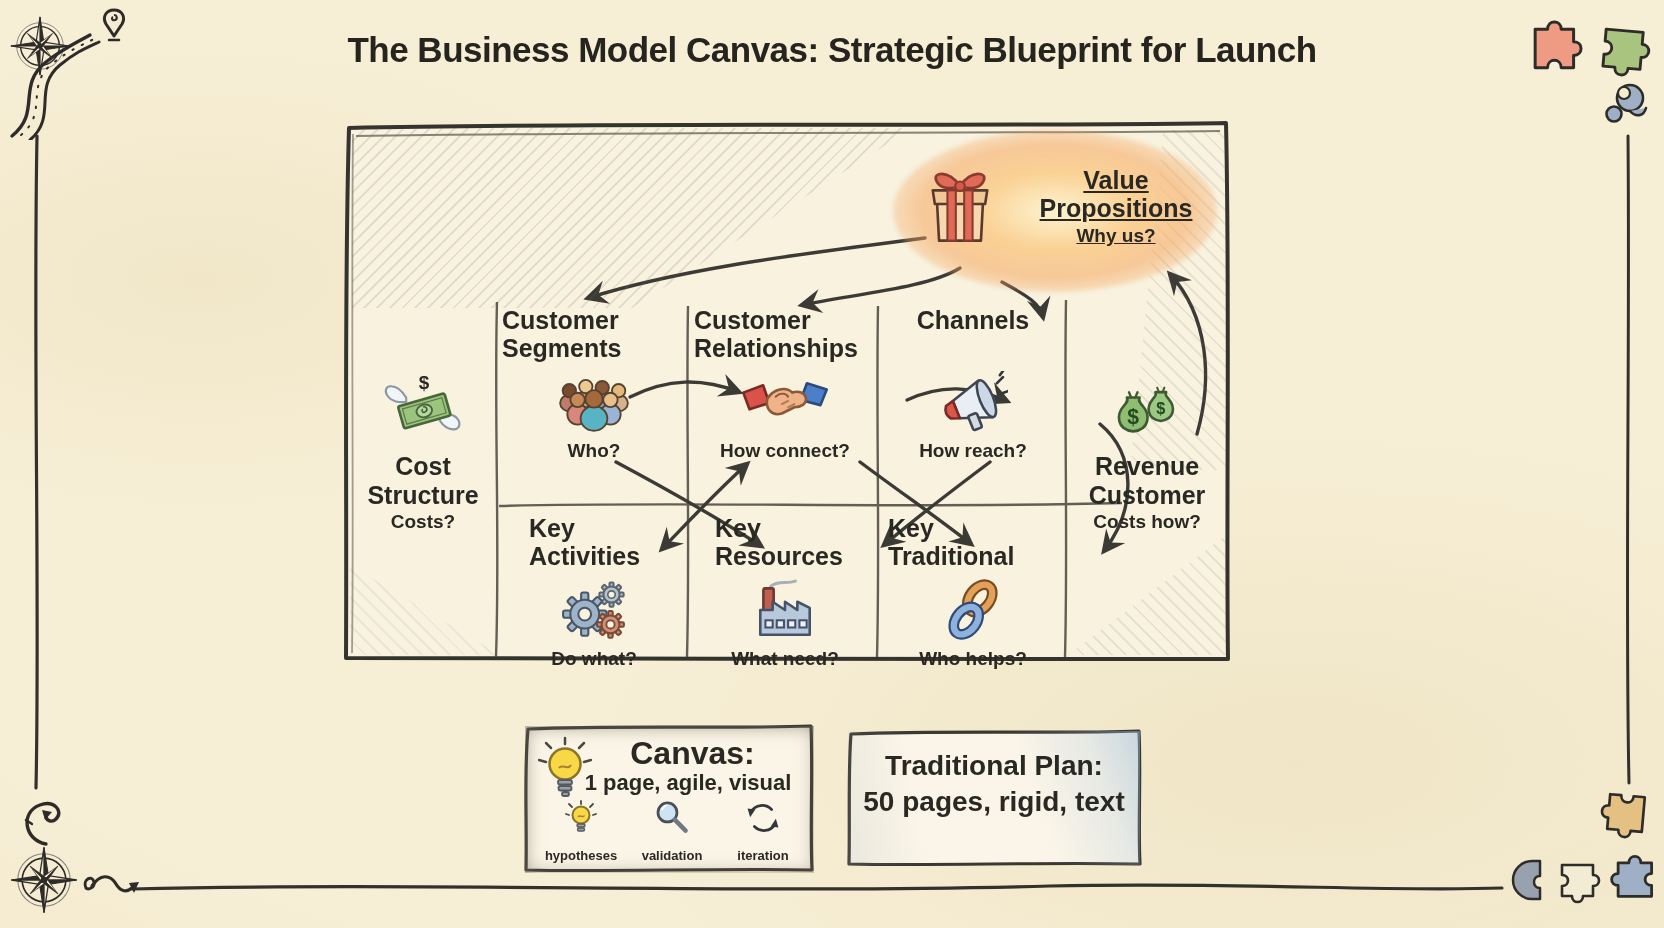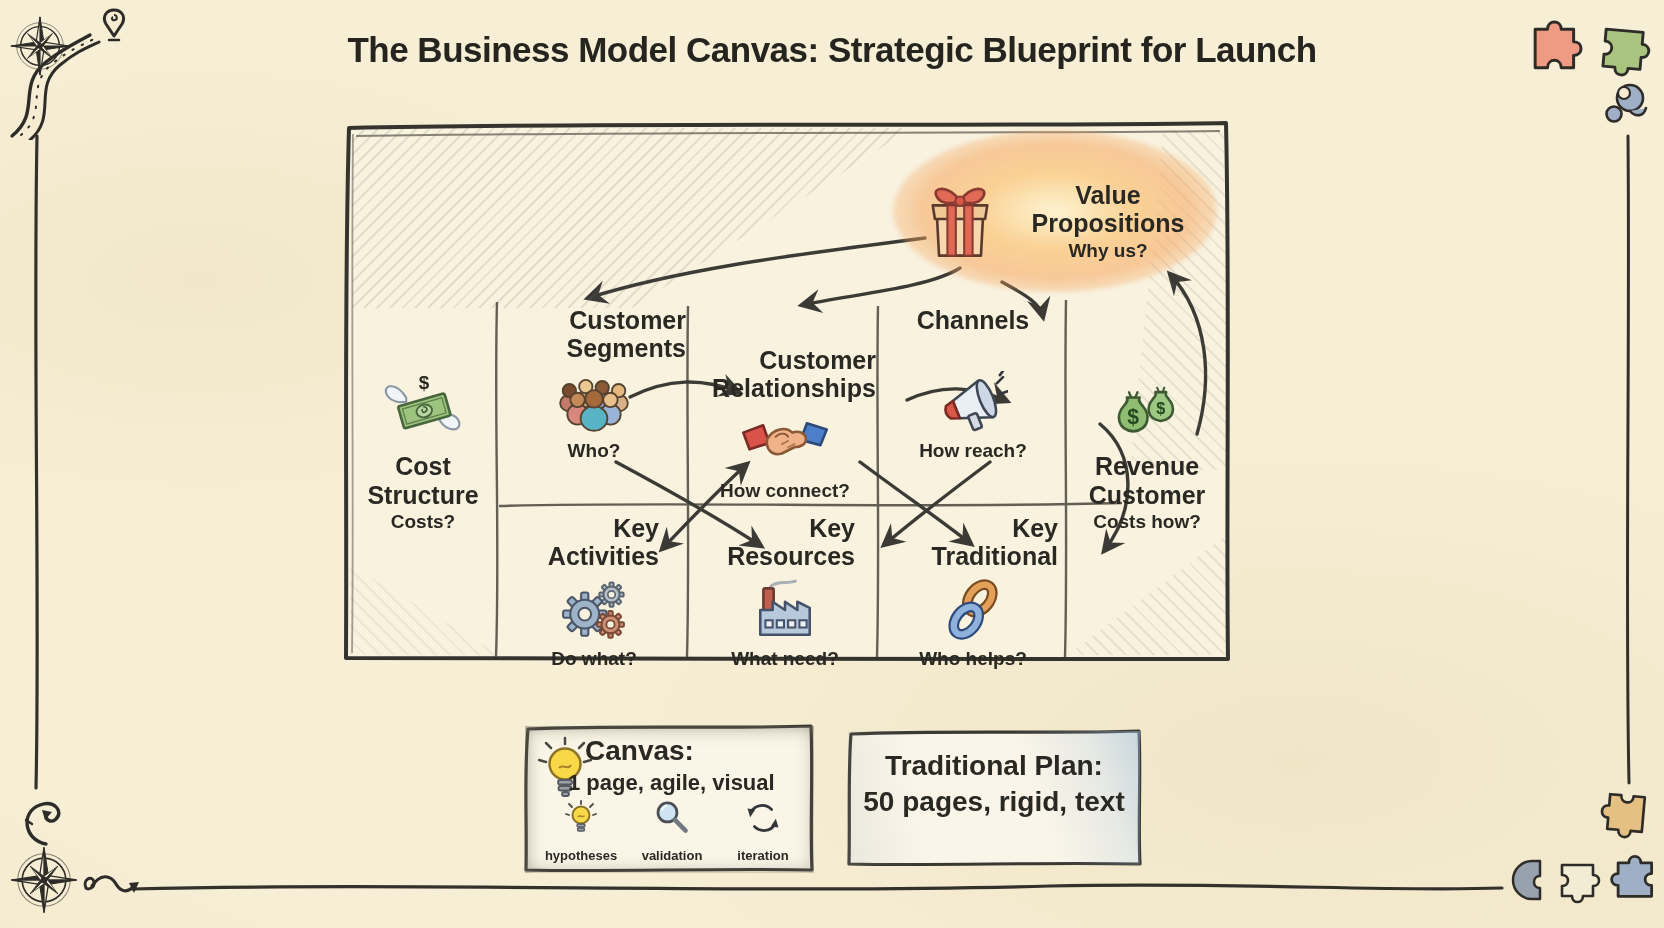--- a/index.html
+++ b/index.html
@@ -17,40 +17,40 @@
   .h2{background:repeating-linear-gradient(45deg, rgba(105,100,90,.12) 0 2px, transparent 2px 10px);}
   .title{
     position:absolute;left:22px;top:30px;width:1620px;text-align:center;margin:0;
     font-size:35px;font-weight:700;letter-spacing:-.5px;color:#26241f;
   }
   .vp-glow{
     position:absolute;left:893px;top:130px;width:324px;height:162px;border-radius:50%;
     background:radial-gradient(ellipse at 50% 50%, #fdf3d0 0%, rgba(250,205,140,.9) 34%, rgba(246,166,94,.55) 58%, rgba(246,166,94,.22) 74%, rgba(246,166,94,0) 88%);
     filter:blur(2px);
   }
-  .vp{position:absolute;left:918px;top:176px;width:300px;display:flex;align-items:center;gap:4px;}
+  .vp{position:absolute;left:918px;top:161px;width:300px;display:flex;align-items:center;gap:12px;text-decoration:underline;}
   .vp-text{width:204px;text-align:center;}
   .vp-title{font-size:25px;font-weight:700;line-height:1.1;}
   .vp-q{font-size:19px;font-weight:700;margin-top:3px;}
-  .cell{position:absolute;display:flex;flex-direction:column;align-items:center;text-align:right;}
+  .cell{position:absolute;display:flex;flex-direction:column;align-items:center;text-align:left;}
   .cell-title{font-size:25px;font-weight:700;line-height:1.12;height:60px;display:flex;align-items:flex-start;justify-content:center;}
   .cell-icon{height:72px;display:flex;align-items:center;justify-content:center;}
   .cell-q{font-size:19px;font-weight:700;margin-top:2px;}
   .side{position:absolute;display:flex;flex-direction:column;align-items:center;text-align:center;}
   .side .cell-icon{height:84px;}
   .side-label{font-size:25px;font-weight:700;line-height:1.14;margin-top:4px;}
   .side-q{font-size:19px;font-weight:700;margin-top:2px;}
   .cv-shade{position:absolute;left:525px;top:726px;width:289px;height:147px;
     box-shadow:inset 9px 9px 16px -7px rgba(115,110,95,.55), inset -9px -9px 16px -7px rgba(115,110,95,.4);}
   .tr-shade{position:absolute;left:848px;top:731px;width:292px;height:134px;
     background:linear-gradient(250deg, rgba(150,183,212,.5) 0%, rgba(150,183,212,.2) 16%, transparent 38%),
                linear-gradient(80deg, rgba(150,160,160,.16) 0%, transparent 25%);}
   .cv-bulb{position:absolute;left:538px;top:736px;}
-  .cv-head{position:absolute;left:585px;top:735px;width:215px;font-size:28px;font-weight:700;}
-  .cv-sub{position:absolute;left:568px;top:770px;width:240px;font-size:22px;font-weight:700;}
+  .cv-head{position:absolute;left:585px;top:735px;width:215px;text-align:center;font-size:32px;font-weight:700;}
+  .cv-sub{position:absolute;left:568px;top:770px;width:240px;text-align:center;font-size:22px;font-weight:700;}
   .cv-steps{position:absolute;left:538px;top:800px;width:268px;display:flex;justify-content:space-between;}
   .step{display:flex;flex-direction:column;align-items:center;width:86px;}
   .step-icon{height:36px;display:flex;align-items:flex-end;justify-content:center;}
   .step-label{font-size:13px;font-weight:700;margin-top:12px;}
   .tr-head{position:absolute;left:852px;top:750px;width:284px;text-align:center;font-size:28px;font-weight:700;}
   .tr-sub{position:absolute;left:852px;top:786px;width:284px;text-align:center;font-size:28px;font-weight:700;}
   .deco{position:absolute;}
 </style>
 </head>
 <body>
@@ -147,21 +147,21 @@
           <ellipse cx="54" cy="41" rx="10" ry="10" fill="#9ab4d8"></ellipse>
             <circle cx="54" cy="27" r="7" fill="#e8c08c"></circle>
           <ellipse cx="38" cy="45" rx="13" ry="12" fill="#58b4c4"></ellipse>
             <circle cx="38" cy="26" r="8.5" fill="#a5693c"></circle>
         </g>
       </svg>
     </div>
     <div class="cell-q">Who?</div>
   </div>
 
-  <div class="cell" style="left:694px;top:306px;width:182px;margin-top:40px;">
+  <div class="cell" style="left:694px;top:306px;width:182px;">
     <div class="cell-title">Customer Relationships</div>
     <div class="cell-icon">
       <svg width="90" height="48" viewBox="0 0 86 46">
         <path d="M3 14 L22 7 L28 24 L9 30 Z" fill="#d9534a" stroke="#7a2a24" stroke-width="2.5" stroke-linejoin="round"></path>
         <path d="M83 11 L64 5 L58 21 L77 26 Z" fill="#4c7ec9" stroke="#2c4a7a" stroke-width="2.5" stroke-linejoin="round"></path>
         <path d="M26 20 C 32 10, 44 8, 50 14 C 56 12, 62 14, 63 19 C 64 25, 58 28, 52 28 L 40 34 C 30 37, 24 29, 26 20 Z" fill="#f0b289" stroke="#8a5a38" stroke-width="2.5" stroke-linejoin="round"></path>
         <path d="M40 25 l6 -3 M46 28 l6 -3" stroke="#b07a4e" stroke-width="1.8" fill="none" stroke-linecap="round"></path>
         <path d="M34 18 C 38 14, 44 14, 46 18" stroke="#8a5a38" stroke-width="1.8" fill="none" stroke-linecap="round"></path>
       </svg>
     </div>

